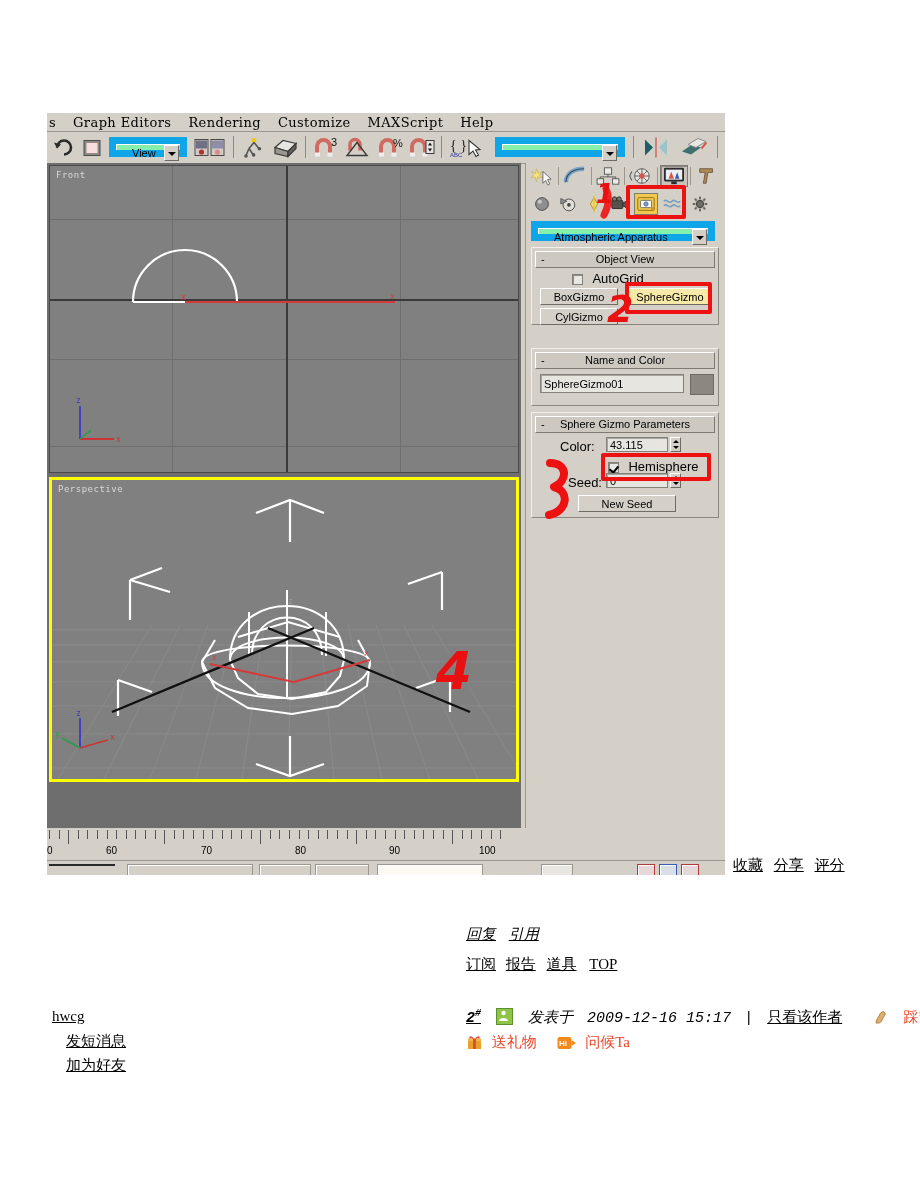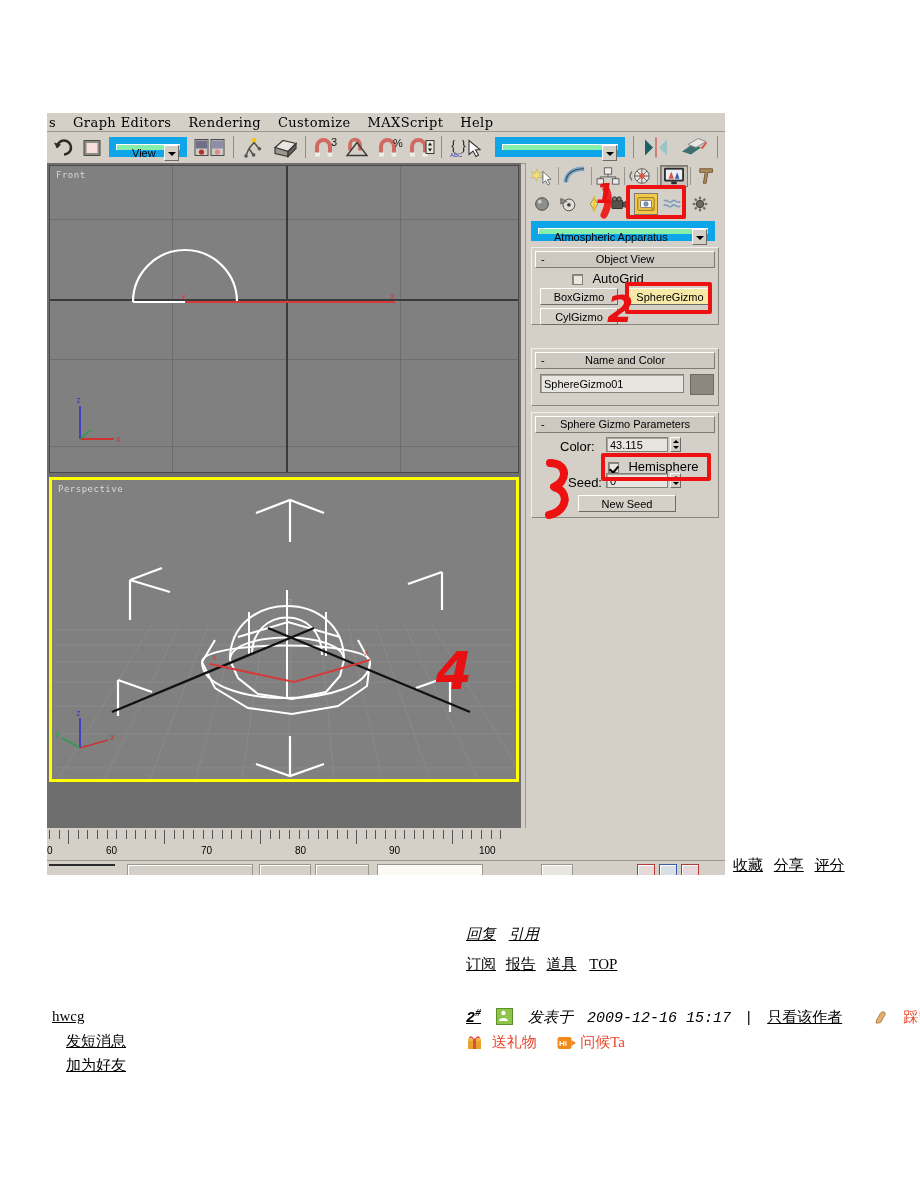--- a/index.html
+++ b/index.html
@@ -661,14 +661,14 @@
     </svg>
   </span>
   <span class="red-t" style="margin-left:5px;">送礼物</span>
   <span class="badge" style="margin-left:16px;vertical-align:-3px;">
     <svg width="20" height="14" viewBox="0 0 20 14">
       <rect x="0.5" y="1" width="14" height="12" rx="2" fill="#f08a1c"></rect>
       <path d="M14.5 4 L19 7 L14.5 10 Z" fill="#f08a1c"></path>
       <text x="2" y="10" font-size="8" font-family="sans-serif" fill="#fff" font-weight="bold">Hi</text>
     </svg>
   </span>
-  <span class="red-t" style="">问候Ta</span>
+  <span class="red-t" style="margin-left:5px;">问候Ta</span>
 </div>
 
 </body></html>

